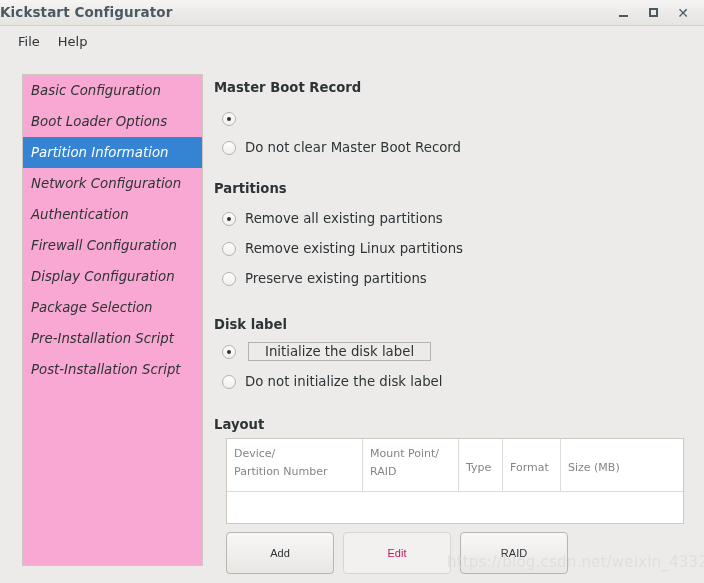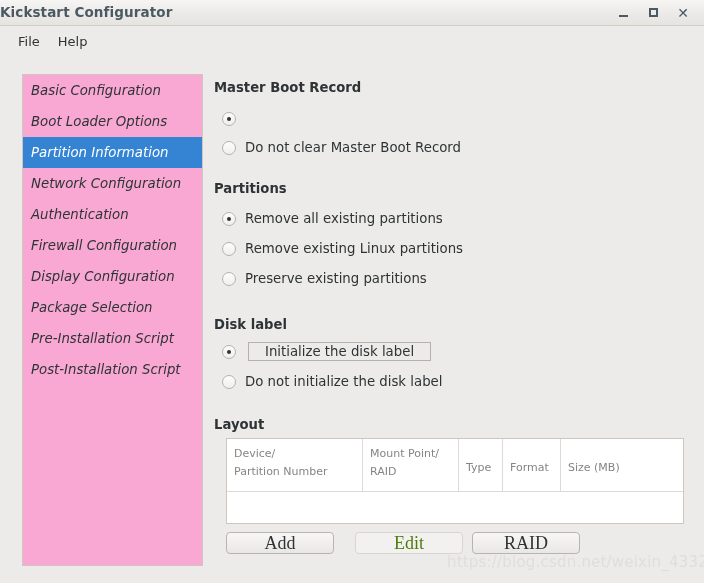--- a/index.html
+++ b/index.html
@@ -219,37 +219,36 @@
   .btnrow {
     position: absolute;
     left: 12px;
     top: 458px;
     width: 460px;
     display: flex;
     gap: 9px;
   }
   .btn {
     width: 108px;
-    height: 22px;
+    height: 42px;
     border: 1px solid #b9b4af;
     border-radius: 4px;
     background: linear-gradient(to bottom, #f8f7f6 0%, #e9e7e4 100%);
-    font-size: 18px;
+    font-size: 11px;
     color: #2e3436;
     display: flex;
     align-items: center;
     justify-content: center;
     box-sizing: border-box;
-    font-family: Liberation Serif, serif;
+    font-family: Liberation Sans, sans-serif;
   }
   .btn.disabled {
-    color: #4d7c0f;
+    color: #be185d;
     background: #f2f1ef;
     border-color: #d9d5d1;
-    margin-left: 12px;
   }
 
   
   .watermark {
     position: absolute;
     left: 447px;
     top: 553px;
     font-size: 15px;
     color: #e0dedc;
     white-space: nowrap;

